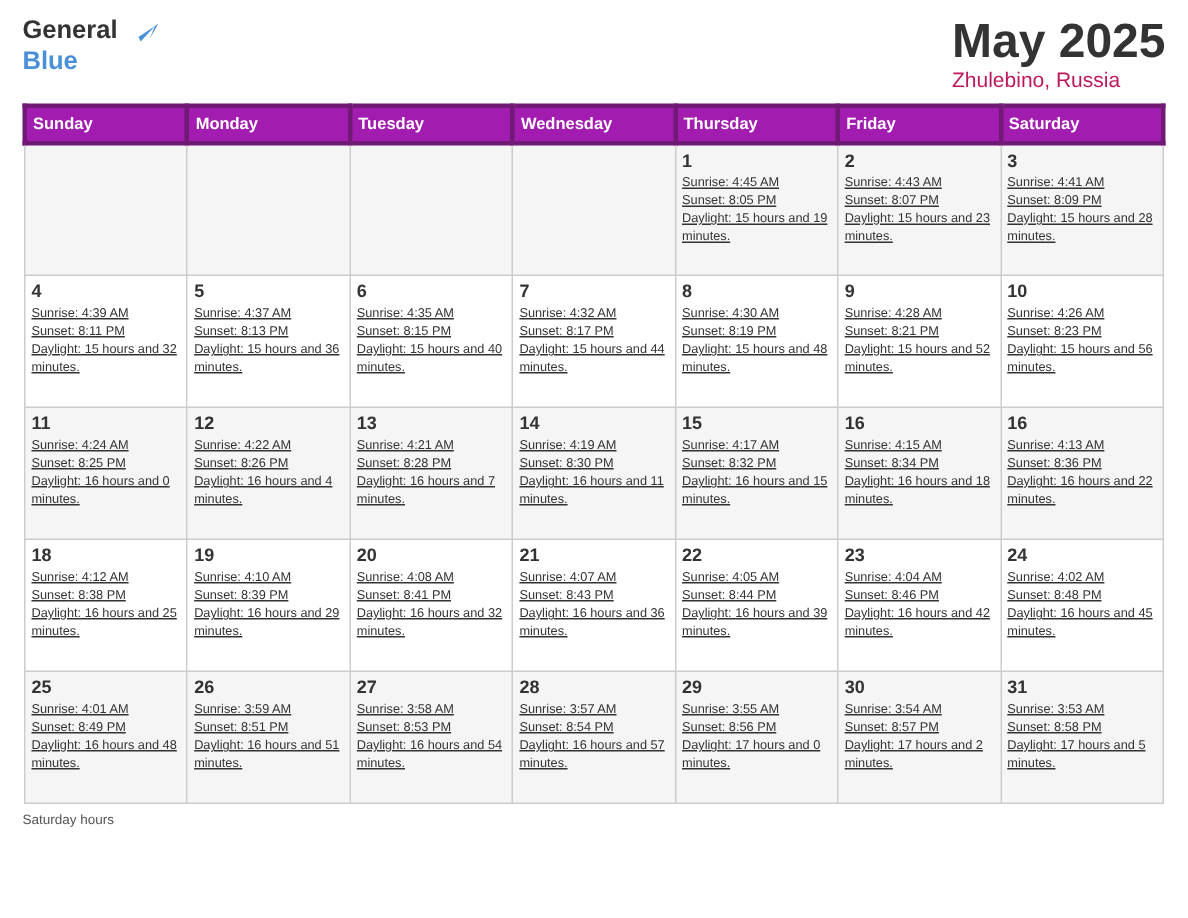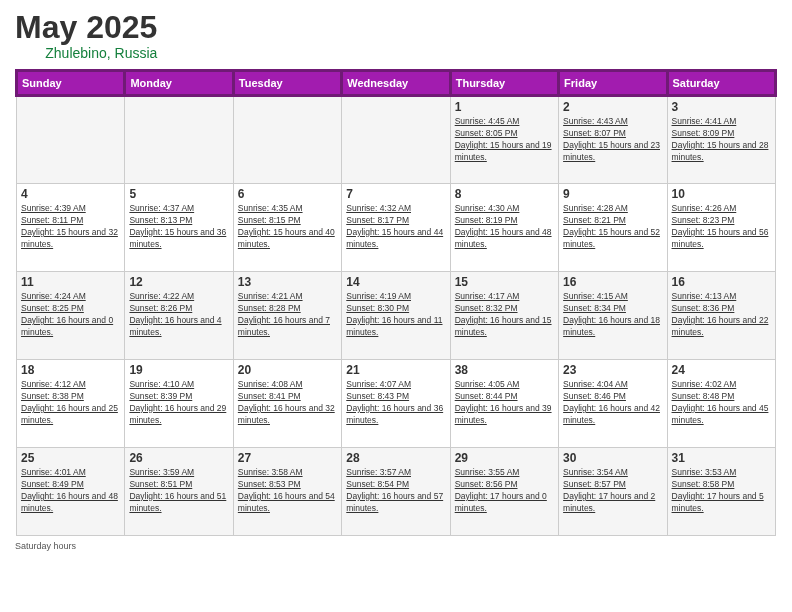--- a/index.html
+++ b/index.html
@@ -20,31 +20,30 @@
       display: flex;
       justify-content: space-between;
       align-items: flex-start;
       margin-bottom: 8px;
     }
     .logo {
       display: flex;
       align-items: center;
     }
     .title-block {
-      text-align: right;
     }
     .month-title {
       font-size: 32px;
       font-weight: bold;
       color: #333;
       line-height: 1.1;
     }
     .location {
       font-size: 14px;
-      color: #15803d;
+      color: #be185d;
     }
     table {
       width: 100%;
       border-collapse: collapse;
       table-layout: fixed;
     }
     thead tr th {
       background: #a21caf;
       color: #fff;
       font-size: 11px;
@@ -84,20 +83,33 @@
       margin-top: 5px;
       font-size: 9px;
       color: #555;
     }
   </style>
 </head>
 <body>
 
 <div class="page">
   <div class="header">
+    <div class="logo">
+      <div>
+        <div style="display:flex;align-items:center;">
+          <div style="font-size:17px;font-weight:bold;color:#333;line-height:1.1;">
+            <span style="color:#333;">General</span>
+            <svg width="22" height="22" viewBox="0 0 30 30" style="vertical-align:middle;margin-left:2px;" fill="none">
+              <polygon points="10,20 28,8 20,22 25,10 12,24" fill="#4a90d9"></polygon>
+            </svg>
+          </div>
+        </div>
+        <div style="font-size:17px;font-weight:bold;color:#4a90d9;line-height:1.1;">Blue</div>
+      </div>
+    </div>
     <div class="title-block">
       <div class="month-title">May 2025</div>
       <div class="location">Zhulebino, Russia</div>
     </div>
   </div>
 
   <table>
     <thead>
       <tr>
         <th>Sunday</th>
@@ -199,21 +211,21 @@
           </td>
           <td>
             <span class="day-number">20</span>
             <div class="day-info">Sunrise: 4:08 AM<br>Sunset: 8:41 PM<br>Daylight: 16 hours and 32 minutes.</div>
           </td>
           <td>
             <span class="day-number">21</span>
             <div class="day-info">Sunrise: 4:07 AM<br>Sunset: 8:43 PM<br>Daylight: 16 hours and 36 minutes.</div>
           </td>
           <td>
-            <span class="day-number">38</span>
+            <span class="day-number">22</span>
             <div class="day-info">Sunrise: 4:05 AM<br>Sunset: 8:44 PM<br>Daylight: 16 hours and 39 minutes.</div>
           </td>
           <td>
             <span class="day-number">23</span>
             <div class="day-info">Sunrise: 4:04 AM<br>Sunset: 8:46 PM<br>Daylight: 16 hours and 42 minutes.</div>
           </td>
           <td>
             <span class="day-number">24</span>
             <div class="day-info">Sunrise: 4:02 AM<br>Sunset: 8:48 PM<br>Daylight: 16 hours and 45 minutes.</div>
           </td>

